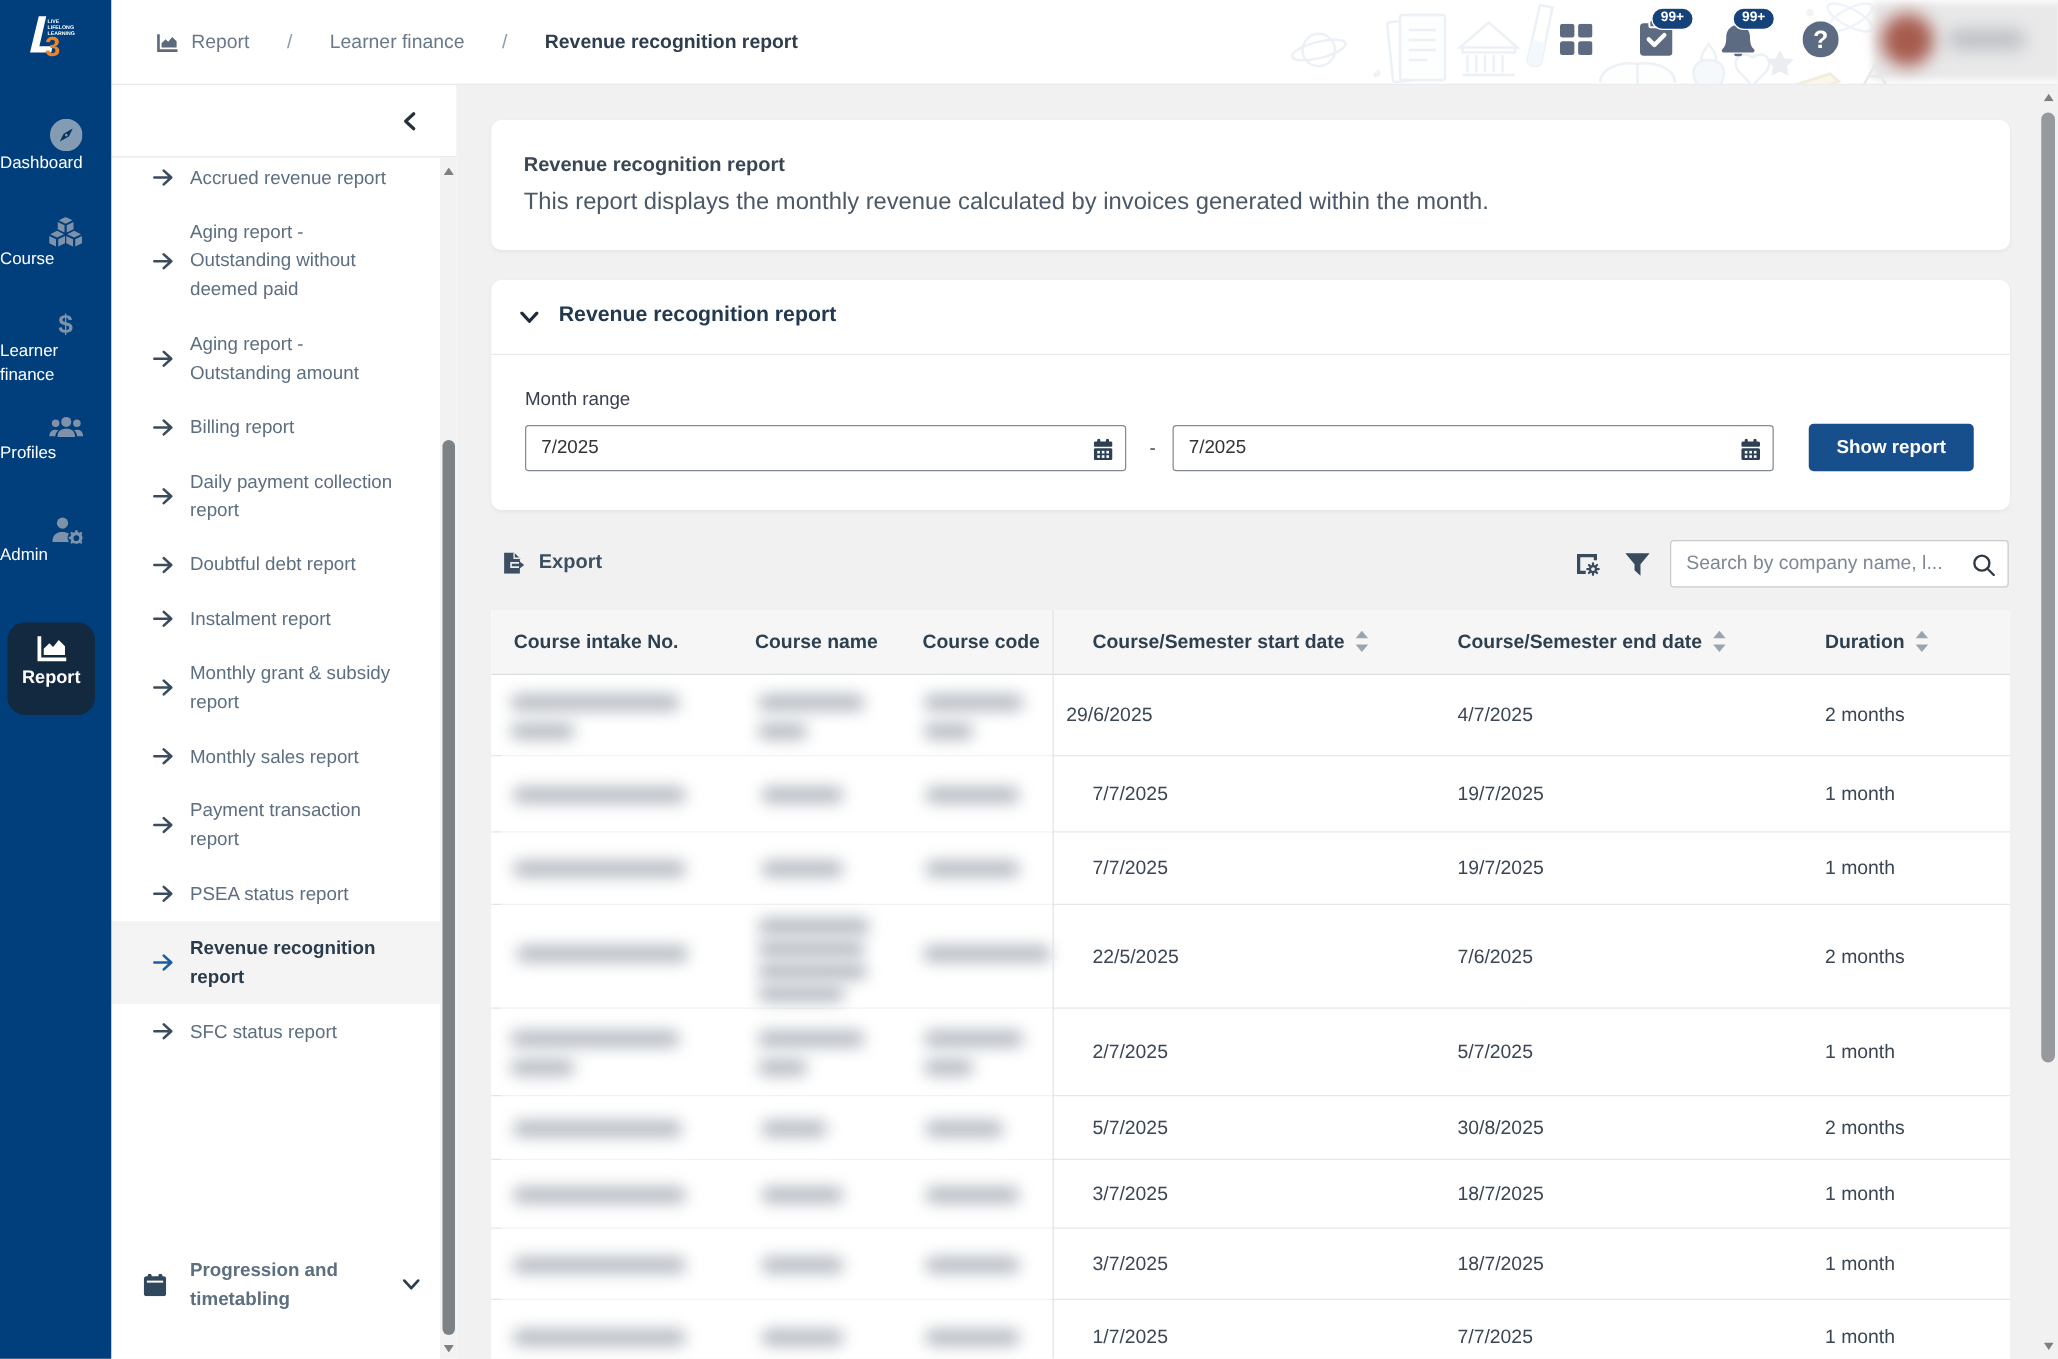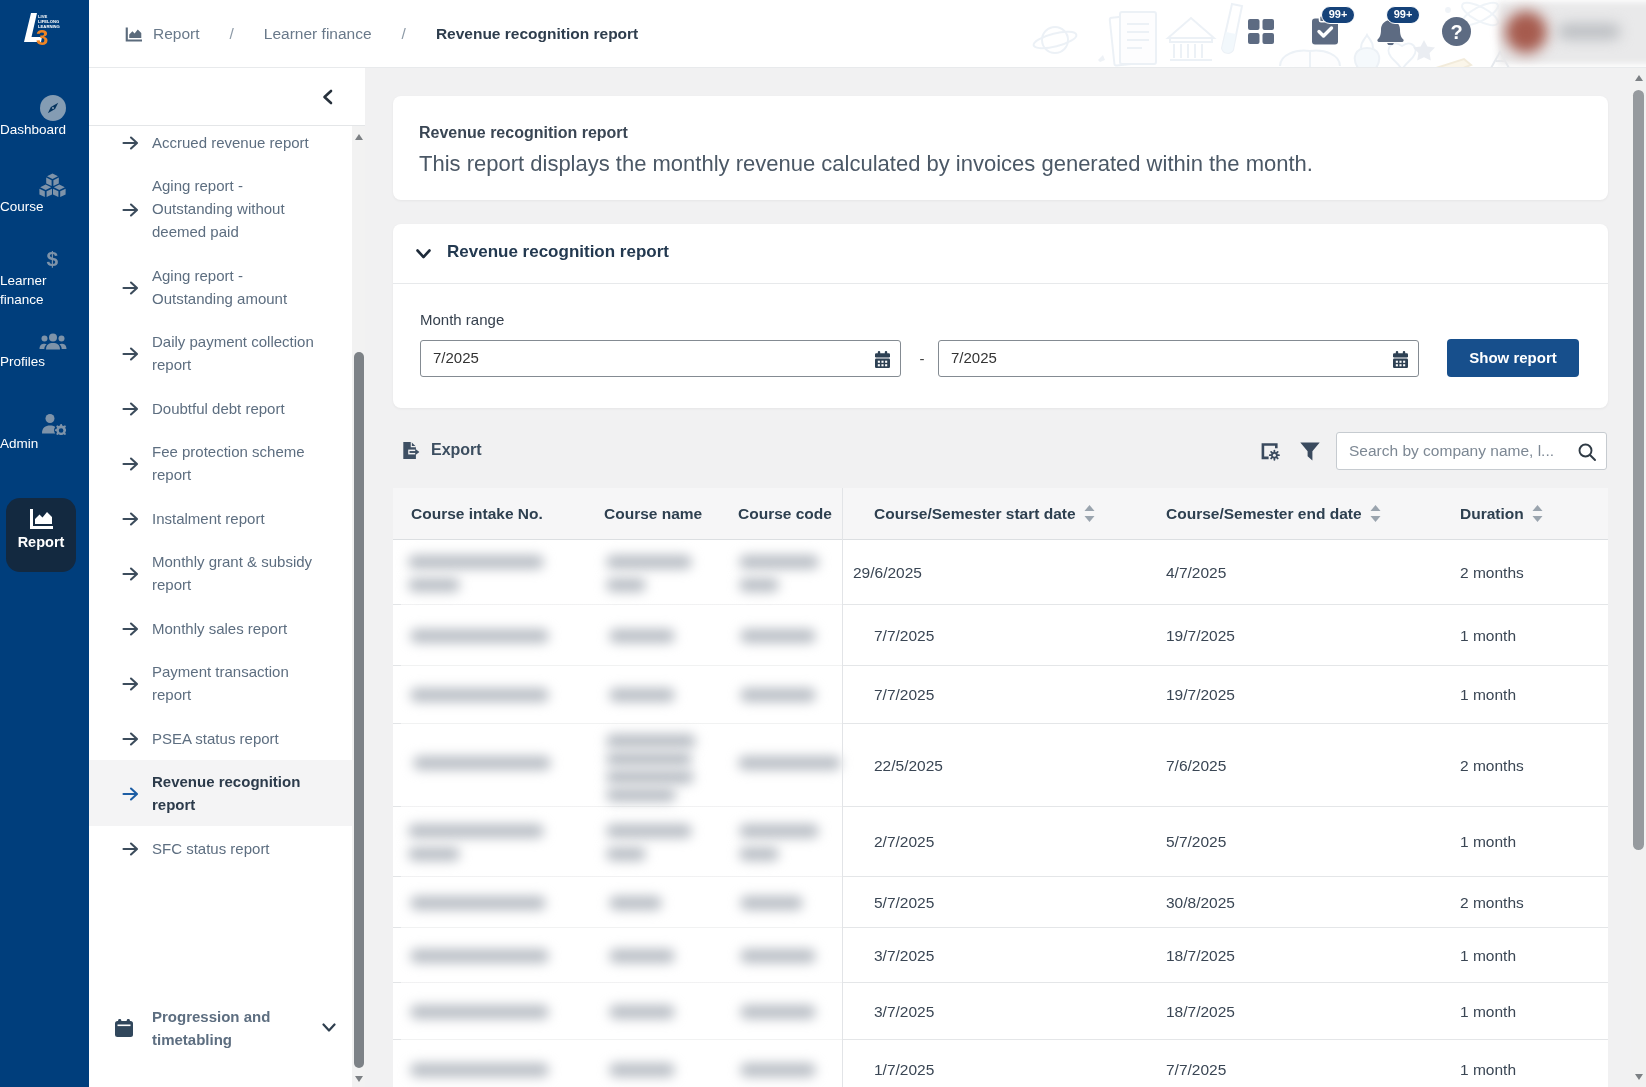--- a/index.html
+++ b/index.html
@@ -195,27 +195,27 @@
             <path d="M1.5 8 h13 M9 2.5 L15 8 L9 13.5"></path>
           </svg></span>Accrued revenue report</div>
     <div class="ritem"><span class="arr"><svg width="17" height="16" viewBox="0 0 17 16" fill="none" stroke="#3c4c5c" stroke-width="2.1" stroke-linecap="round" stroke-linejoin="round">
             <path d="M1.5 8 h13 M9 2.5 L15 8 L9 13.5"></path>
           </svg></span>Aging report - Outstanding without deemed paid</div>
     <div class="ritem"><span class="arr"><svg width="17" height="16" viewBox="0 0 17 16" fill="none" stroke="#3c4c5c" stroke-width="2.1" stroke-linecap="round" stroke-linejoin="round">
             <path d="M1.5 8 h13 M9 2.5 L15 8 L9 13.5"></path>
           </svg></span>Aging report - Outstanding amount</div>
     <div class="ritem"><span class="arr"><svg width="17" height="16" viewBox="0 0 17 16" fill="none" stroke="#3c4c5c" stroke-width="2.1" stroke-linecap="round" stroke-linejoin="round">
             <path d="M1.5 8 h13 M9 2.5 L15 8 L9 13.5"></path>
+          </svg></span>Billing report</div>
+    <div class="ritem"><span class="arr"><svg width="17" height="16" viewBox="0 0 17 16" fill="none" stroke="#3c4c5c" stroke-width="2.1" stroke-linecap="round" stroke-linejoin="round">
+            <path d="M1.5 8 h13 M9 2.5 L15 8 L9 13.5"></path>
           </svg></span>Daily payment collection report</div>
     <div class="ritem"><span class="arr"><svg width="17" height="16" viewBox="0 0 17 16" fill="none" stroke="#3c4c5c" stroke-width="2.1" stroke-linecap="round" stroke-linejoin="round">
             <path d="M1.5 8 h13 M9 2.5 L15 8 L9 13.5"></path>
           </svg></span>Doubtful debt report</div>
-    <div class="ritem"><span class="arr"><svg width="17" height="16" viewBox="0 0 17 16" fill="none" stroke="#3c4c5c" stroke-width="2.1" stroke-linecap="round" stroke-linejoin="round">
-            <path d="M1.5 8 h13 M9 2.5 L15 8 L9 13.5"></path>
-          </svg></span>Fee protection scheme report</div>
     <div class="ritem"><span class="arr"><svg width="17" height="16" viewBox="0 0 17 16" fill="none" stroke="#3c4c5c" stroke-width="2.1" stroke-linecap="round" stroke-linejoin="round">
             <path d="M1.5 8 h13 M9 2.5 L15 8 L9 13.5"></path>
           </svg></span>Instalment report</div>
     <div class="ritem"><span class="arr"><svg width="17" height="16" viewBox="0 0 17 16" fill="none" stroke="#3c4c5c" stroke-width="2.1" stroke-linecap="round" stroke-linejoin="round">
             <path d="M1.5 8 h13 M9 2.5 L15 8 L9 13.5"></path>
           </svg></span>Monthly grant &amp; subsidy report</div>
     <div class="ritem"><span class="arr"><svg width="17" height="16" viewBox="0 0 17 16" fill="none" stroke="#3c4c5c" stroke-width="2.1" stroke-linecap="round" stroke-linejoin="round">
             <path d="M1.5 8 h13 M9 2.5 L15 8 L9 13.5"></path>
           </svg></span>Monthly sales report</div>
     <div class="ritem"><span class="arr"><svg width="17" height="16" viewBox="0 0 17 16" fill="none" stroke="#3c4c5c" stroke-width="2.1" stroke-linecap="round" stroke-linejoin="round">
@@ -254,21 +254,21 @@
     <svg class="abs" style="left:2.5px; bottom:5px;" width="8" height="6" viewBox="0 0 8 6" fill="#7c8084">
         <path d="M4 6 L8 0 L0 0 Z"></path>
       </svg>
   </div>
 </div>
 <div id="content">
 
   <div class="card" style="top:28px; height:104px;">
     <div style="padding:28px 26px 0 26px;">
       <div style="font-size:16px; font-weight:bold; color:#3a4654; margin-bottom:9px;">Revenue recognition report</div>
-      <div style="font-size:22px; color:#4b5866;">This report displays the monthly revenue calculated by invoices generated within the month.</div>
+      <div style="font-size:19px; color:#4b5866;">This report displays the monthly revenue calculated by invoices generated within the month.</div>
     </div>
   </div>
 
   <div class="card" style="top:156px; height:184px;">
     <div style="height:59px; position:relative;">
       <svg class="abs" style="left:23px; top:25px;" width="15" height="10" viewBox="0 0 15 10" fill="none" stroke="#1e2b3a" stroke-width="2.6" stroke-linecap="round" stroke-linejoin="round">
           <path d="M1.5 1.5 L7.5 8 L13.5 1.5"></path>
         </svg>
       <div style="position:absolute; left:54px; top:18px; font-size:17px; font-weight:bold; color:#233950;">Revenue recognition report</div>
     </div>

